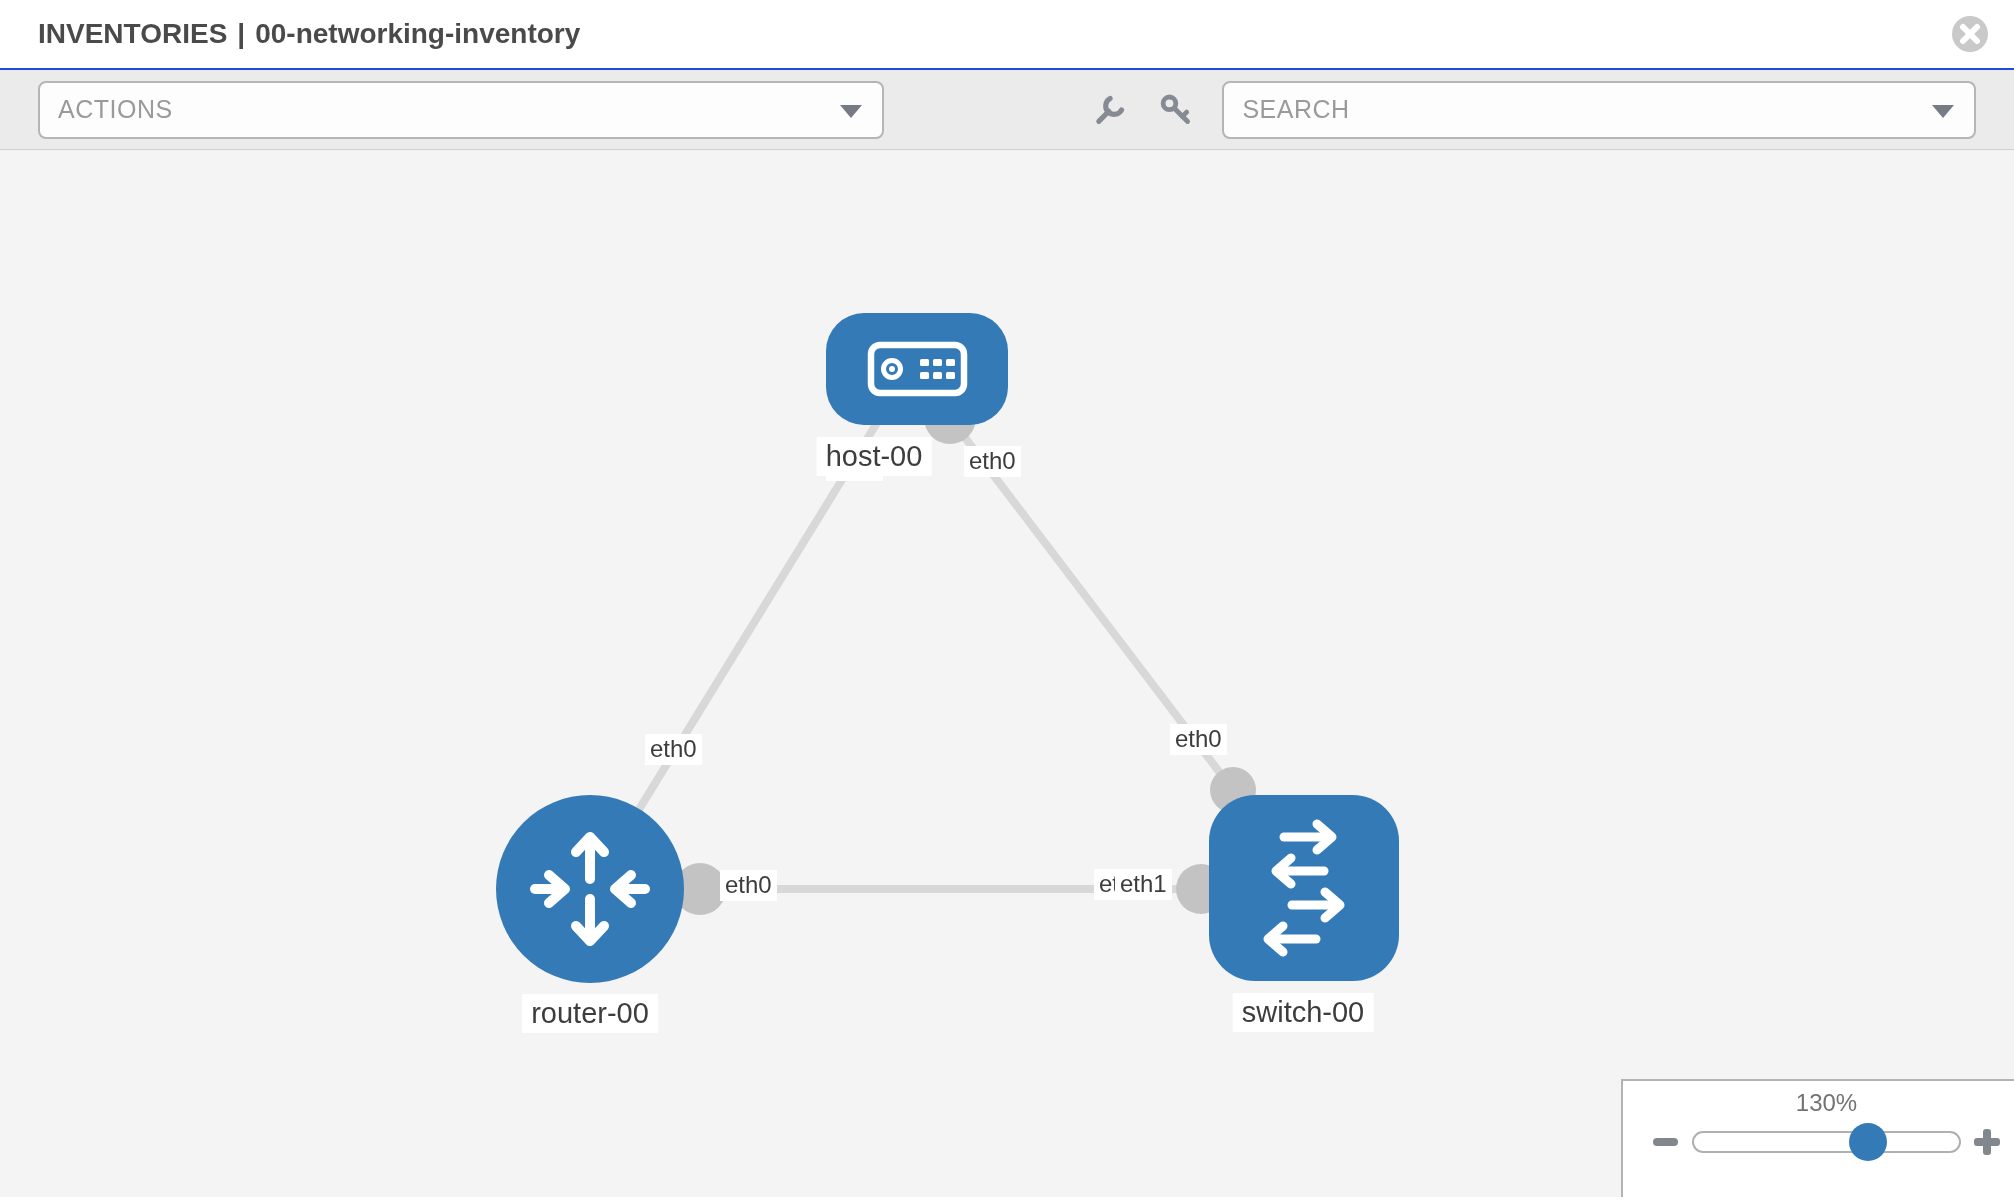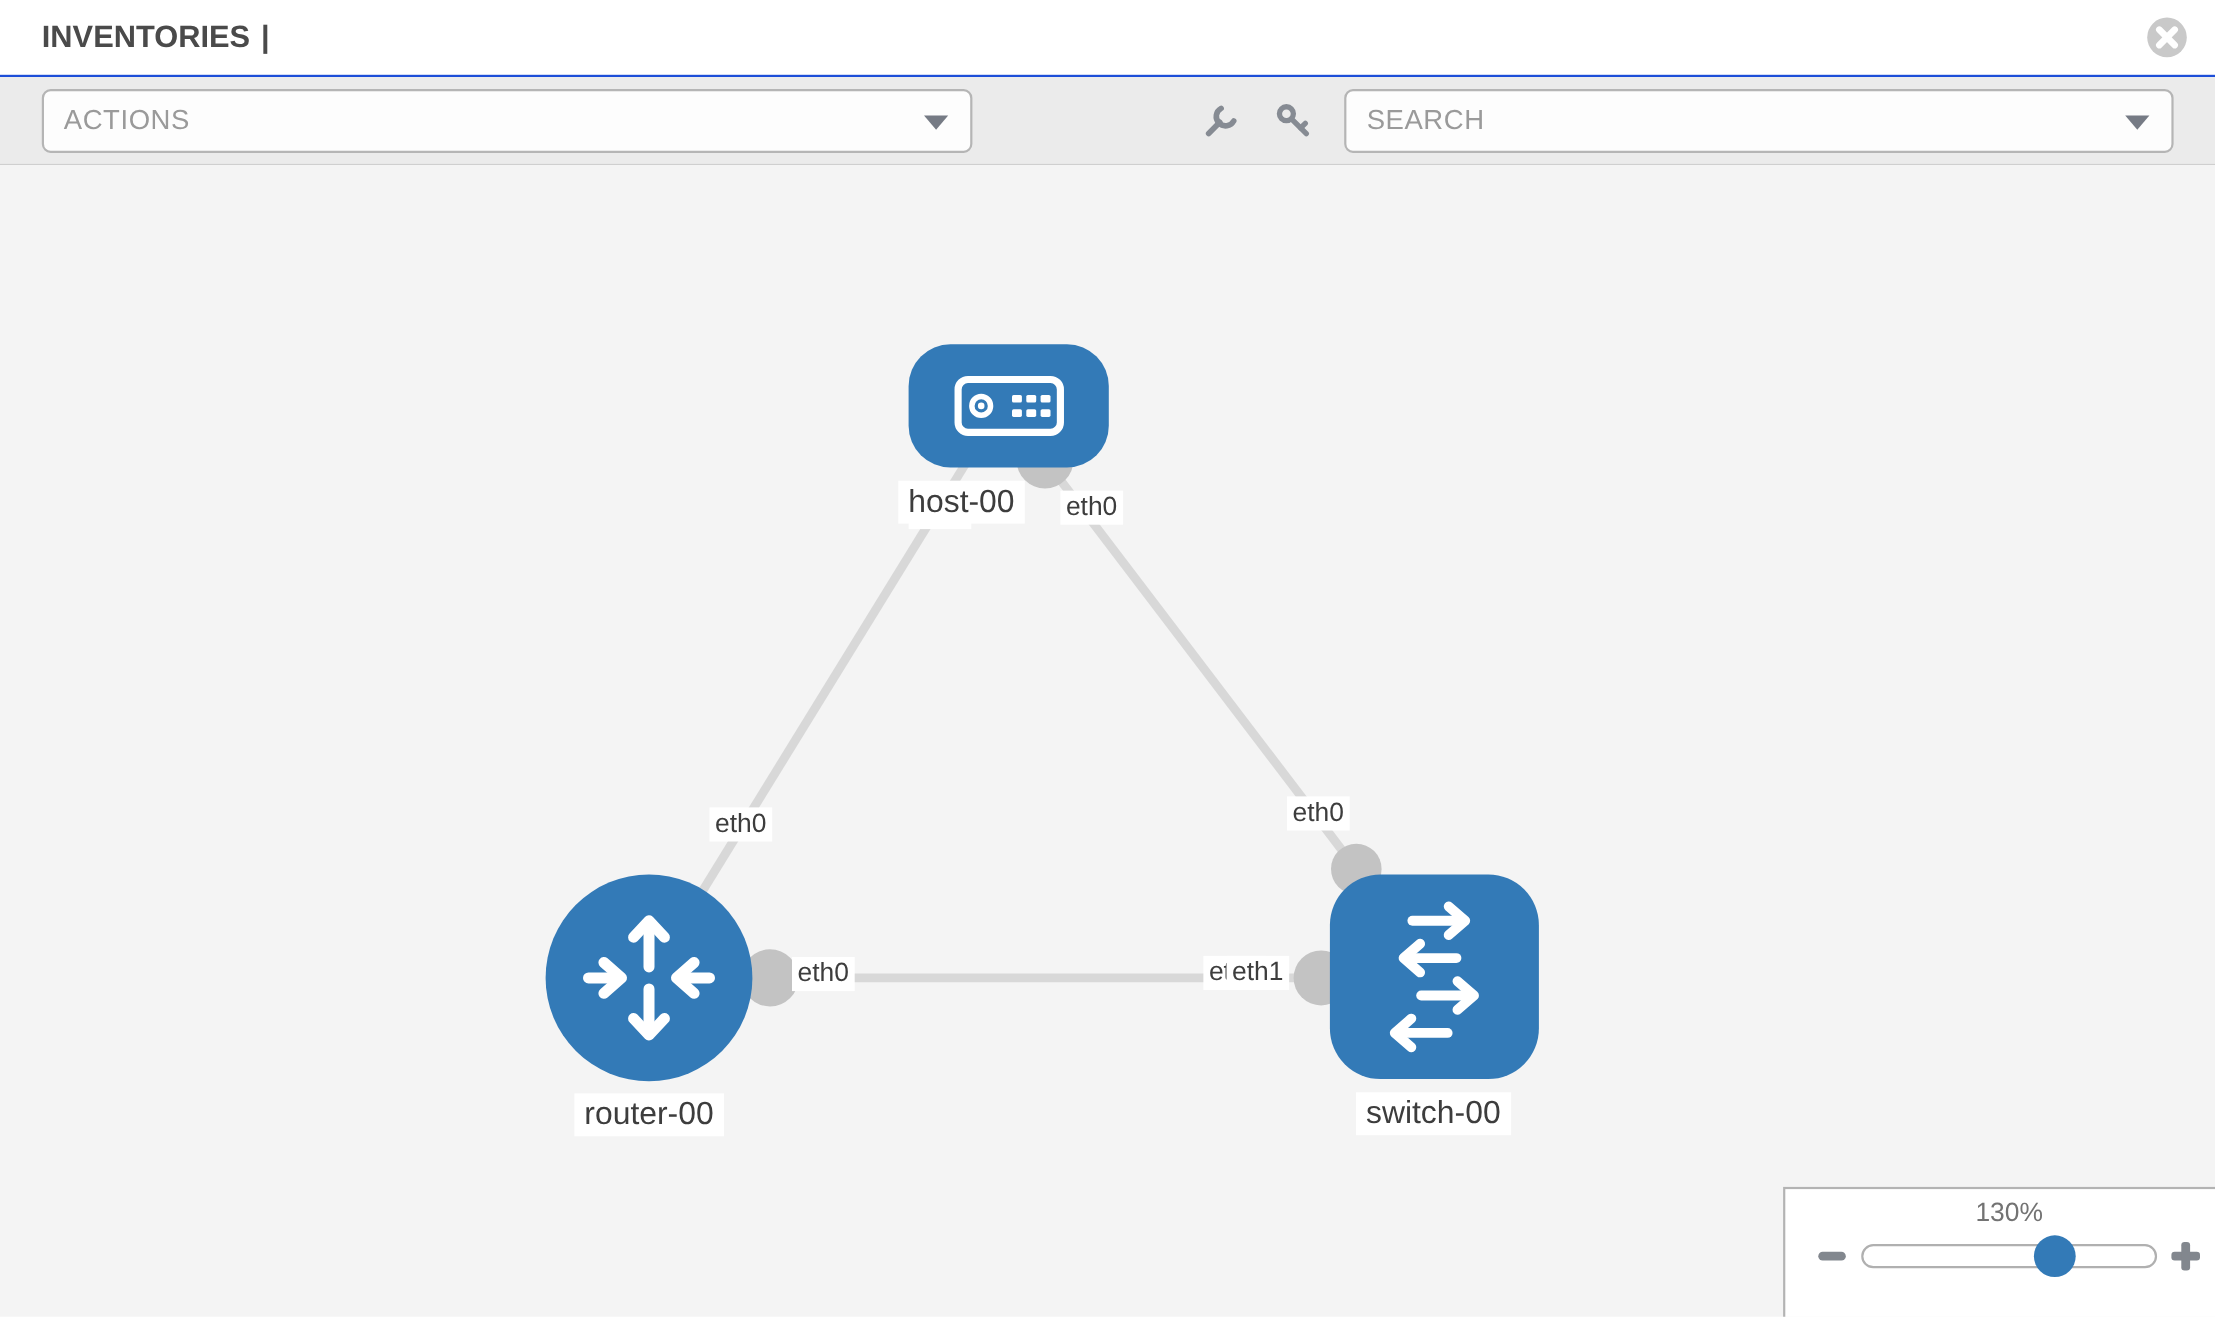--- a/index.html
+++ b/index.html
@@ -56,20 +56,21 @@
 </style>
 </head>
 <body>
 
 <div class="app">
 
   <div class="header">
     <div class="title">
       <span>INVENTORIES</span>
       <span>|</span>
+      <span>00-networking-inventory</span>
     </div>
     <div class="close-btn">
       <svg width="40" height="40" viewBox="0 0 40 40">
         <circle cx="20" cy="20" r="18" fill="#c9c9c9"></circle>
         <line x1="13" y1="13" x2="27" y2="27" stroke="#ffffff" stroke-width="6" stroke-linecap="round"></line>
         <line x1="27" y1="13" x2="13" y2="27" stroke="#ffffff" stroke-width="6" stroke-linecap="round"></line>
       </svg>
     </div>
   </div>
 

